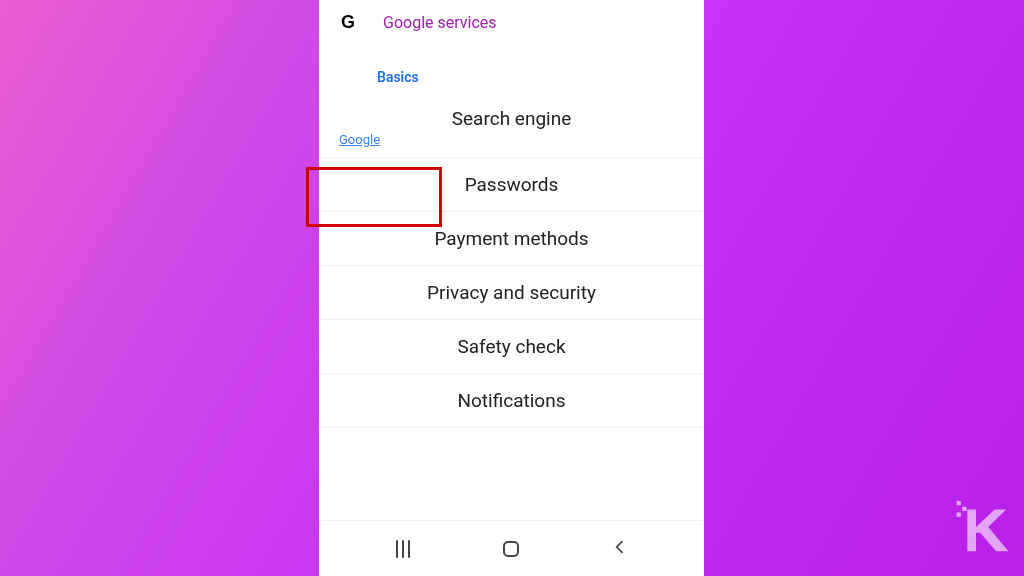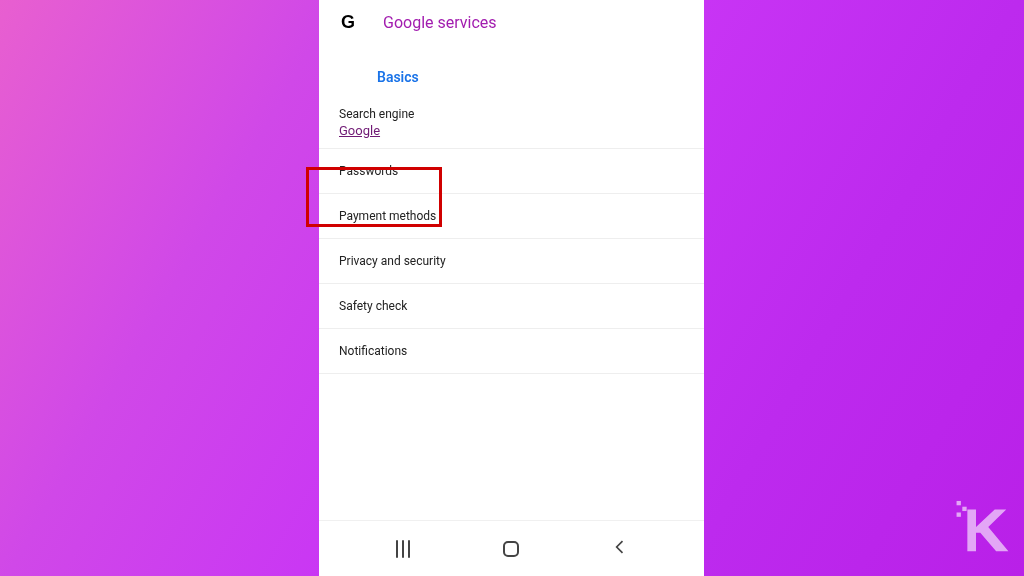--- a/index.html
+++ b/index.html
@@ -67,27 +67,28 @@
       border-bottom: 1px solid #eeeeee;
       cursor: pointer;
     }
 
     .setting-item.first {
       border-bottom: 1px solid #eeeeee;
       padding: 14px 20px 10px 20px;
     }
 
     .setting-title {
-      font-size: 12px;
+      font-size: 19px;
       color: #222;
+      text-align: center;
     }
 
     .setting-sub {
       font-size: 13px;
-      color: #701a75;
+      color: #3b82f6;
       margin-top: 2px;
       text-decoration: underline;
     }
 
     .nav-bar {
       height: 56px;
       display: flex;
       align-items: center;
       justify-content: space-around;
       border-top: 1px solid #f0f0f0;

